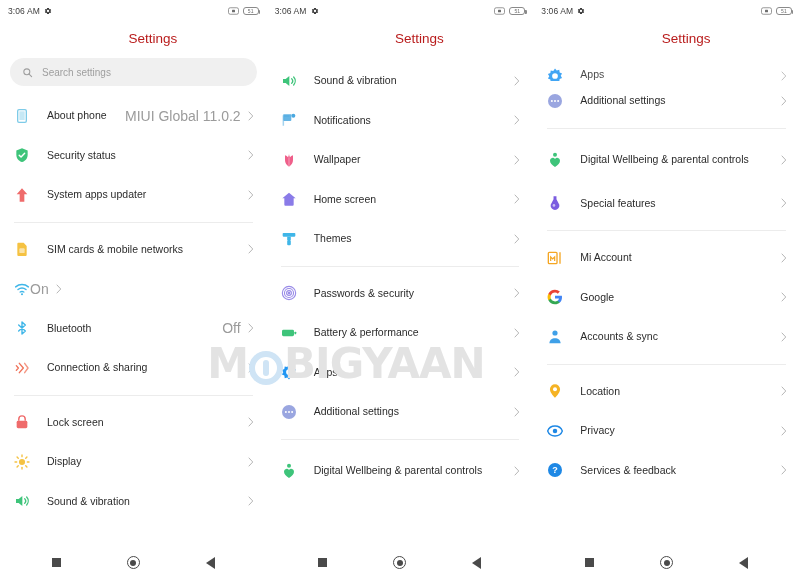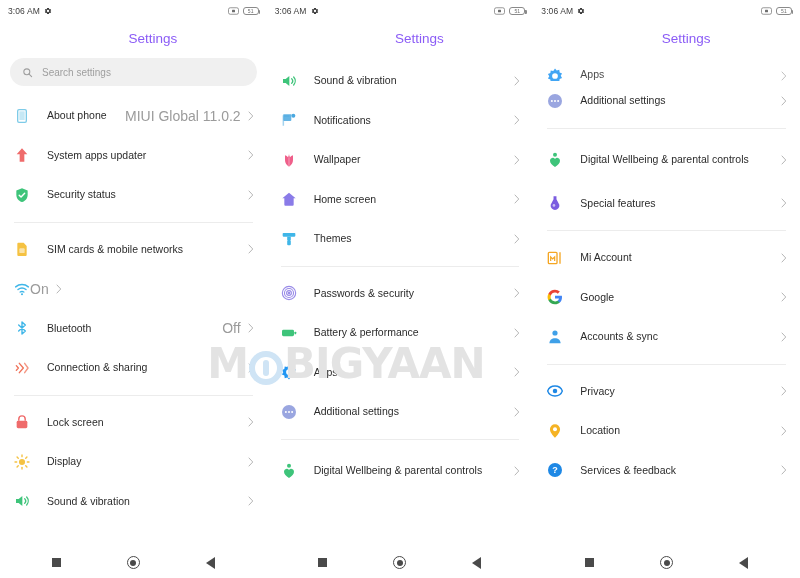--- a/index.html
+++ b/index.html
@@ -38,21 +38,21 @@
     position:relative;
   }
   .batt::after {
     content:""; position:absolute; right:-2.5px; top:2.5px;
     width:1.5px; height:3.5px; background:#8a8a8a; border-radius:0 1px 1px 0;
   }
   
   .title {
     flex:0 0 32px;
     display:flex; align-items:center; justify-content:center;
-    font-size:13.5px; color:#8b5cf6; font-weight:400;
+    font-size:13.5px; color:#b91c1c; font-weight:400;
     background:#fff;
     position:relative; z-index:5;margin-left:39px;
   }
   
   .searchwrap { padding:4px 10px 10px; background:#fff; position:relative; z-index:5; }
   .searchbar {
     height:28px; background:#f0f0f0; border-radius:14px;
     display:flex; align-items:center; padding:0 12px; gap:9px;
   }
   .search-ic { width:11px; height:11px; flex:0 0 11px; display:block; }
@@ -162,40 +162,40 @@
     <span class="lbl">About phone</span>
     <span class="val">MIUI Global 11.0.2</span>
     <span>
             <svg class="chev" viewBox="0 0 12 20" fill="none" stroke="#b6b6b6" stroke-width="2" stroke-linecap="round" stroke-linejoin="round">
               <polyline points="2,2 9.5,10 2,18"></polyline>
             </svg>
           </span>
   </div>
         <div class="row">
     <span>
+            <svg class="ic" viewBox="0 0 24 24">
+              <path d="M12 1.8l8.5 3.4v6.3c0 5.4-3.6 9.6-8.5 11-4.9-1.4-8.5-5.6-8.5-11V5.2z" fill="#3ec47a"></path>
+              <path d="M7.8 12.2l2.8 2.8 5.4-5.6" fill="none" stroke="#fff" stroke-width="2.1" stroke-linecap="round" stroke-linejoin="round"></path>
+            </svg>
+          </span>
+    <span class="lbl">Security status</span>
+
+    <span>
+            <svg class="chev" viewBox="0 0 12 20" fill="none" stroke="#b6b6b6" stroke-width="2" stroke-linecap="round" stroke-linejoin="round">
+              <polyline points="2,2 9.5,10 2,18"></polyline>
+            </svg>
+          </span>
+  </div>
+        <div class="row">
+    <span>
             <svg class="ic" viewBox="0 0 24 24" fill="#ef6b6b">
               <path d="M12 2L20 11h-4.5v11h-7V11H4z"></path>
             </svg>
           </span>
     <span class="lbl">System apps updater</span>
-
-    <span>
-            <svg class="chev" viewBox="0 0 12 20" fill="none" stroke="#b6b6b6" stroke-width="2" stroke-linecap="round" stroke-linejoin="round">
-              <polyline points="2,2 9.5,10 2,18"></polyline>
-            </svg>
-          </span>
-  </div>
-        <div class="row">
-    <span>
-            <svg class="ic" viewBox="0 0 24 24">
-              <path d="M12 1.8l8.5 3.4v6.3c0 5.4-3.6 9.6-8.5 11-4.9-1.4-8.5-5.6-8.5-11V5.2z" fill="#3ec47a"></path>
-              <path d="M7.8 12.2l2.8 2.8 5.4-5.6" fill="none" stroke="#fff" stroke-width="2.1" stroke-linecap="round" stroke-linejoin="round"></path>
-            </svg>
-          </span>
-    <span class="lbl">Security status</span>
 
     <span>
             <svg class="chev" viewBox="0 0 12 20" fill="none" stroke="#b6b6b6" stroke-width="2" stroke-linecap="round" stroke-linejoin="round">
               <polyline points="2,2 9.5,10 2,18"></polyline>
             </svg>
           </span>
   </div>
         <div class="divider"></div>
         <div class="row">
     <span>
@@ -646,41 +646,41 @@
 
     <span>
             <svg class="chev" viewBox="0 0 12 20" fill="none" stroke="#b6b6b6" stroke-width="2" stroke-linecap="round" stroke-linejoin="round">
               <polyline points="2,2 9.5,10 2,18"></polyline>
             </svg>
           </span>
   </div>
         <div class="divider"></div>
         <div class="row">
     <span>
-            <svg class="ic" viewBox="0 0 24 24">
-              <path d="M12 4.5C6.5 4.5 2.3 8.4 1 12c1.3 3.6 5.5 7.5 11 7.5s9.7-3.9 11-7.5c-1.3-3.6-5.5-7.5-11-7.5z" fill="none" stroke="#1e88e5" stroke-width="2.1"></path>
-              <circle cx="12" cy="12" r="3.4" fill="#1e88e5"></circle>
-            </svg>
-          </span>
-    <span class="lbl">Privacy</span>
-
-    <span>
-            <svg class="chev" viewBox="0 0 12 20" fill="none" stroke="#b6b6b6" stroke-width="2" stroke-linecap="round" stroke-linejoin="round">
-              <polyline points="2,2 9.5,10 2,18"></polyline>
-            </svg>
-          </span>
-  </div>
-        <div class="row">
-    <span>
             <svg class="ic" viewBox="0 0 24 24" fill="#f5b324">
               <path d="M12 1.8a7.6 7.6 0 00-7.6 7.6c0 5.6 7.6 12.8 7.6 12.8s7.6-7.2 7.6-12.8A7.6 7.6 0 0012 1.8z"></path>
               <circle cx="12" cy="9.2" r="3" fill="#fff"></circle>
             </svg>
           </span>
     <span class="lbl">Location</span>
+
+    <span>
+            <svg class="chev" viewBox="0 0 12 20" fill="none" stroke="#b6b6b6" stroke-width="2" stroke-linecap="round" stroke-linejoin="round">
+              <polyline points="2,2 9.5,10 2,18"></polyline>
+            </svg>
+          </span>
+  </div>
+        <div class="row">
+    <span>
+            <svg class="ic" viewBox="0 0 24 24">
+              <path d="M12 4.5C6.5 4.5 2.3 8.4 1 12c1.3 3.6 5.5 7.5 11 7.5s9.7-3.9 11-7.5c-1.3-3.6-5.5-7.5-11-7.5z" fill="none" stroke="#1e88e5" stroke-width="2.1"></path>
+              <circle cx="12" cy="12" r="3.4" fill="#1e88e5"></circle>
+            </svg>
+          </span>
+    <span class="lbl">Privacy</span>
 
     <span>
             <svg class="chev" viewBox="0 0 12 20" fill="none" stroke="#b6b6b6" stroke-width="2" stroke-linecap="round" stroke-linejoin="round">
               <polyline points="2,2 9.5,10 2,18"></polyline>
             </svg>
           </span>
   </div>
         <div class="row">
     <span>
             <svg class="ic" viewBox="0 0 24 24">

